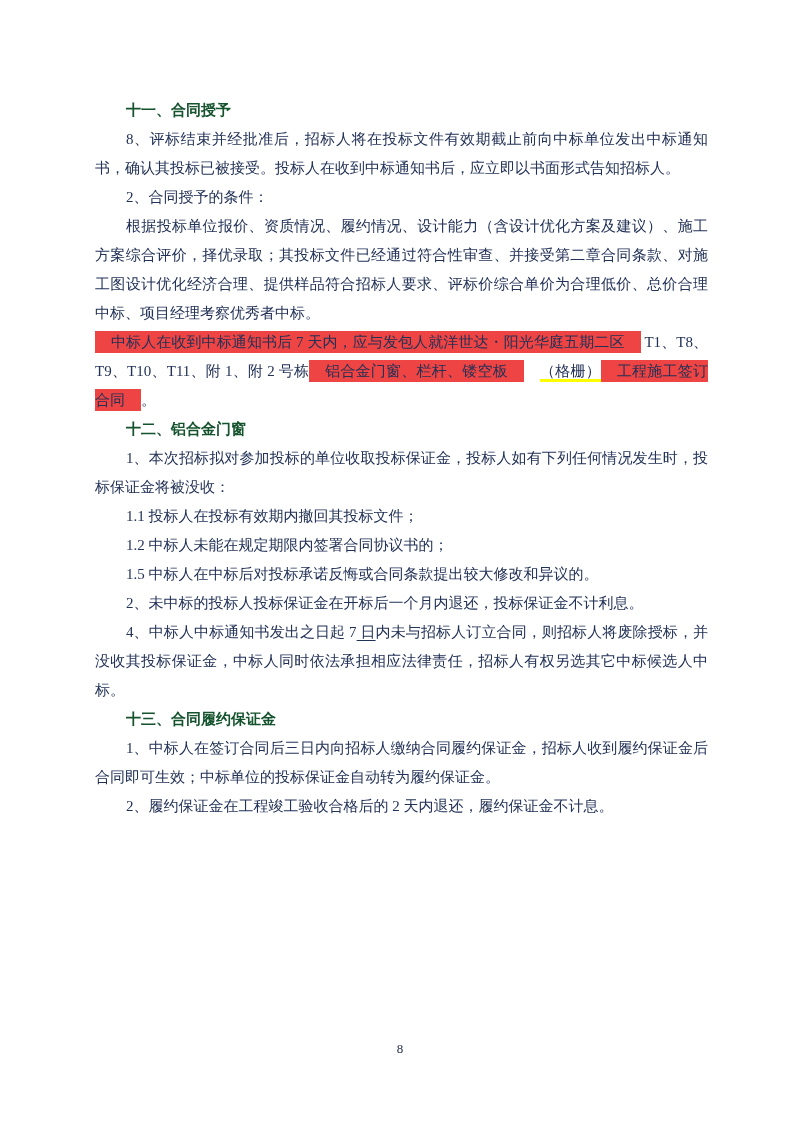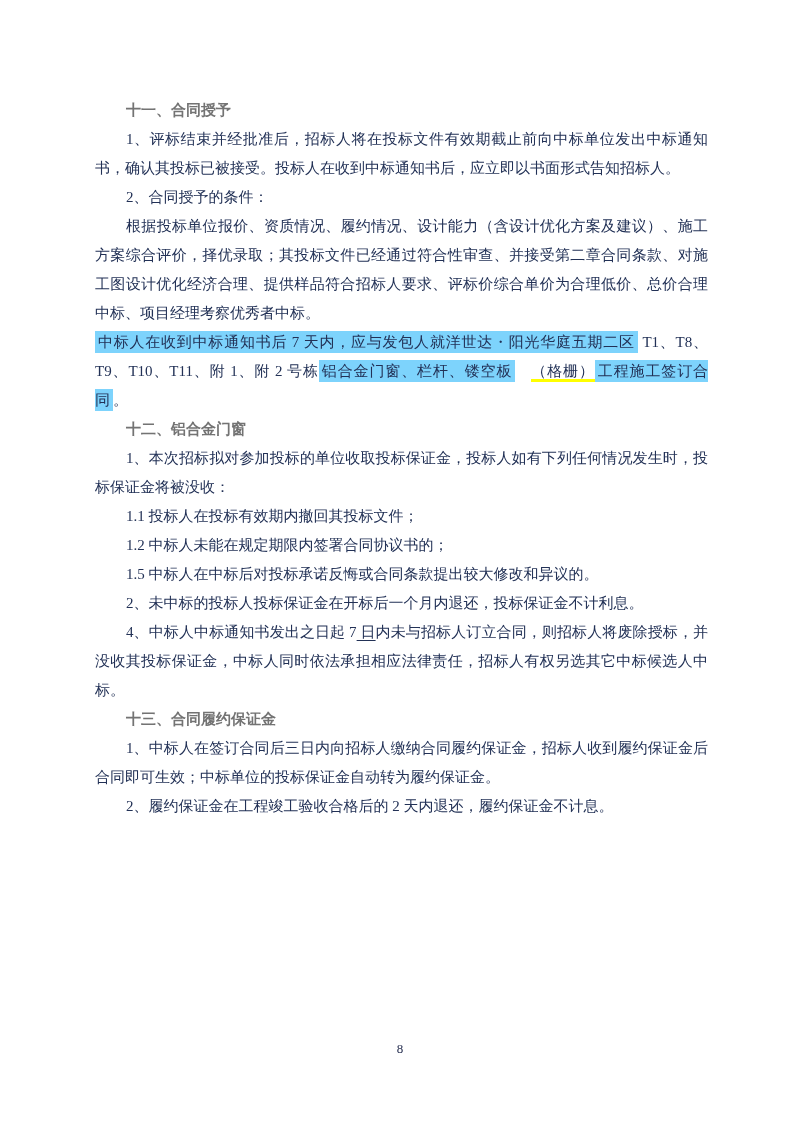--- a/index.html
+++ b/index.html
@@ -27,25 +27,25 @@
   }
   .content p {
     margin: 0;
     padding: 0;
   }
   .ti {
     text-indent: 31px;
   }
   .heading {
     font-weight: 700;
-    color: #737373;
+    color: #14532d;
   }
   .hl {
-    background: #7dd3fc;
-    padding: 3px 3px;
+    background: #ef4444;
+    padding: 3px 16px;
   }
   .hl-strip {
     background: linear-gradient(#ffff00, #ffff00) left bottom / 100% 3px no-repeat;
     padding: 3px 0;
     margin-left: 16px;
   }
   .ul {
     text-decoration: underline;
     text-underline-offset: 3px;
   }
@@ -60,21 +60,21 @@
     line-height: 18px;
   }
 </style>
 </head>
 <body>
 
 <div class="page">
   <div class="content">
 
     <p class="ti heading">十一、合同授予</p>
-    <p class="ti">1、评标结束并经批准后，招标人将在投标文件有效期截止前向中标单位发出中标通知书，确认其投标已被接受。投标人在收到中标通知书后，应立即以书面形式告知招标人。</p>
+    <p class="ti">8、评标结束并经批准后，招标人将在投标文件有效期截止前向中标单位发出中标通知书，确认其投标已被接受。投标人在收到中标通知书后，应立即以书面形式告知招标人。</p>
     <p class="ti">2、合同授予的条件：</p>
     <p class="ti">根据投标单位报价、资质情况、履约情况、设计能力（含设计优化方案及建议）、施工方案综合评价，择优录取；其投标文件已经通过符合性审查、并接受第二章合同条款、对施工图设计优化经济合理、提供样品符合招标人要求、评标价综合单价为合理低价、总价合理中标、项目经理考察优秀者中标。</p>
 
     <p><span class="hl">中标人在收到中标通知书后 7 天内，应与发包人就洋世达・阳光华庭五期二区</span><span> T1、T8、T9、T10、T11、附 1、附 2 号栋</span><span class="hl">铝合金门窗、栏杆、镂空板</span><span class="hl-strip">（格栅）</span><span class="hl">工程施工签订合同</span><span>。</span></p>
 
     <p class="ti heading">十二、铝合金门窗</p>
     <p class="ti">1、本次招标拟对参加投标的单位收取投标保证金，投标人如有下列任何情况发生时，投标保证金将被没收：</p>
     <p class="ti">1.1 投标人在投标有效期内撤回其投标文件；</p>
     <p class="ti">1.2 中标人未能在规定期限内签署合同协议书的；</p>
     <p class="ti">1.5 中标人在中标后对投标承诺反悔或合同条款提出较大修改和异议的。</p>

